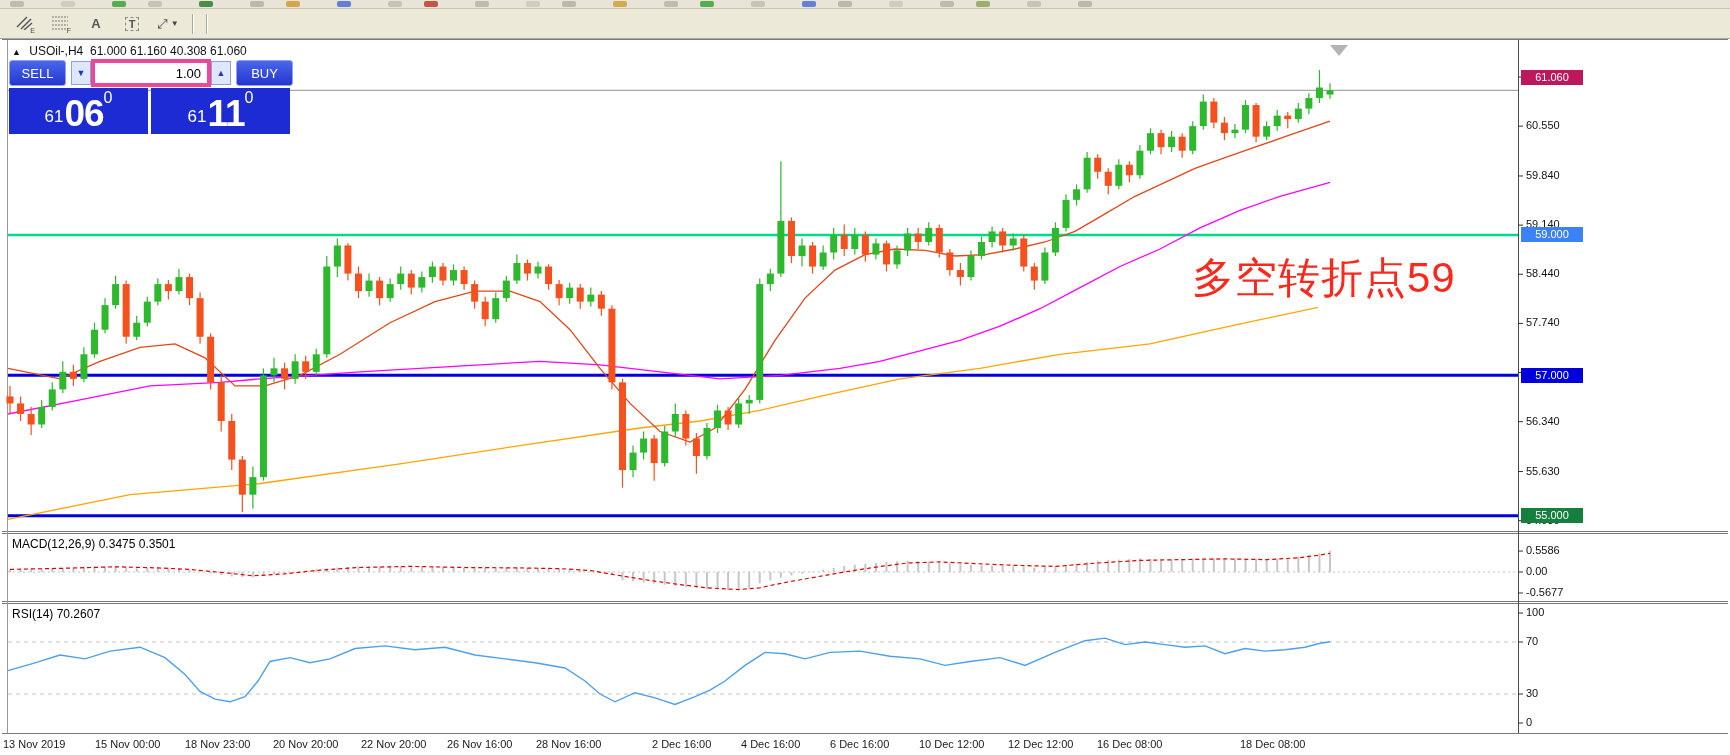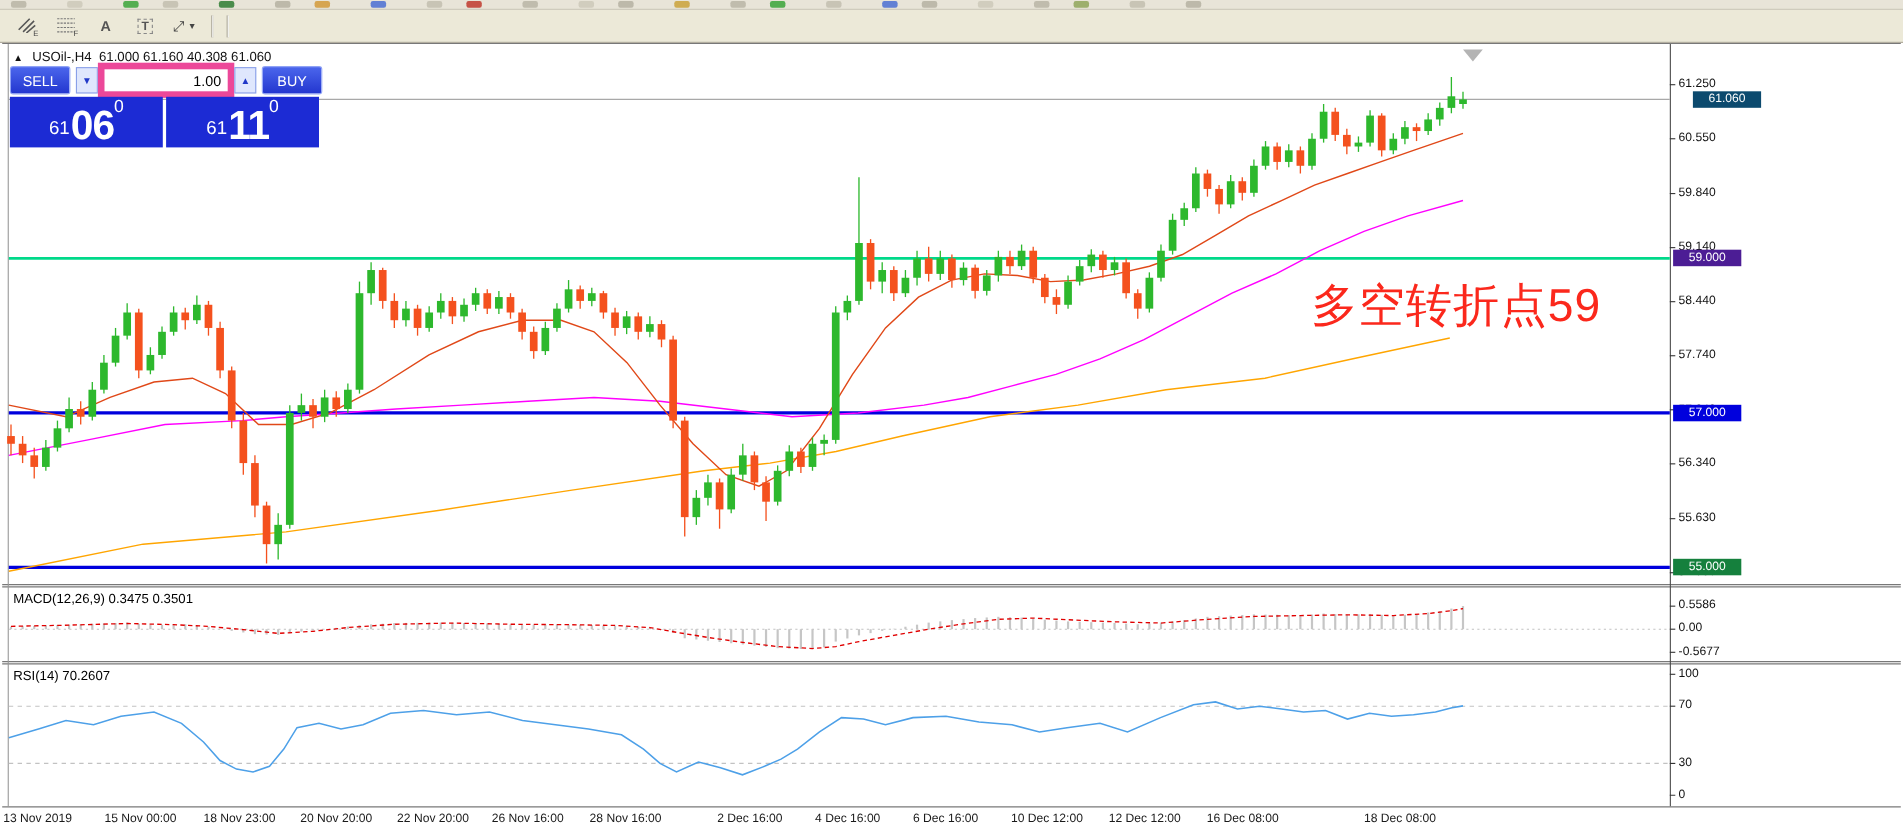--- a/index.html
+++ b/index.html
@@ -21,21 +21,21 @@
   #symheader{position:absolute;left:12px;top:44px;font-size:12px;color:#111;}
   #symheader .tri{font-size:9px;margin-right:5px;}
   
   #tradepanel{position:absolute;left:9px;top:60px;width:284px;}
   .row1{display:flex;align-items:center;height:26px;}
   .bluebtn{background:linear-gradient(#4b66ec,#2336cf);border:1px solid #8fa2f5;border-radius:3px;color:#fff;
            width:72px;height:24px;font-size:13px;display:flex;align-items:center;justify-content:center;}
   #volbox{display:flex;align-items:center;margin:0 5px;height:22px;}
   .spin{width:18px;height:22px;background:#dfe7fd;border:1px solid #8aa0e8;color:#2038c8;font-size:9px;
         display:flex;align-items:center;justify-content:center;}
-  #volinput{width:100px;height:20px;border:6px solid #ec4899;font-size:13px;text-align:right;padding:0 6px;
+  #volinput{width:100px;height:20px;border:4px solid #ec4899;font-size:13px;text-align:right;padding:0 6px;
             font-family:"Liberation Sans",sans-serif;}
   .row2{display:flex;margin-top:2px;}
   .pricebox{background:#1c2bd4;color:#fff;width:139px;height:44px;display:flex;align-items:flex-end;justify-content:center;padding-bottom:2px;}
   .pricebox:first-child{margin-right:3px;}
   .pb-small{font-size:17px;line-height:30px;margin-right:1px;}
   .pb-big{font-size:37px;line-height:37px;font-weight:bold;letter-spacing:-1px;margin-top:27px;}
   .pb-sup{font-size:16px;line-height:16px;align-self:flex-start;margin-top:2px;}
   
   .indlabel{position:absolute;left:12px;font-size:12px;color:#000000;}
   #annotation{position:absolute;left:1192px;top:250px;font-size:42px;color:#fb281c;white-space:nowrap;letter-spacing:1px;}
@@ -562,22 +562,22 @@
     <span class="axlabel" style="left: 1526px; top: 70px;">61.250</span>
     <span class="axlabel" style="left: 1526px; top: 119.14px;">60.550</span>
     <span class="axlabel" style="left: 1526px; top: 168.982px;">59.840</span>
     <span class="axlabel" style="left: 1526px; top: 218.122px;">59.140</span>
     <span class="axlabel" style="left: 1526px; top: 267.262px;">58.440</span>
     <span class="axlabel" style="left: 1526px; top: 316.402px;">57.740</span>
     <span class="axlabel" style="left: 1526px; top: 365.542px;">57.040</span>
     <span class="axlabel" style="left: 1526px; top: 414.682px;">56.340</span>
     <span class="axlabel" style="left: 1526px; top: 464.524px;">55.630</span>
     <span class="axlabel" style="left: 1526px; top: 513.664px;">54.930</span>
-    <div class="badge" style="background: #0c4a6e; top: 83px; margin-left: 18px;">61.060</div>
-    <div class="badge" style="background: #4c1d95; top: 227.45px;">59.000</div>
+    <div class="badge" style="background: #be185d; top: 70px;">61.060</div>
+    <div class="badge" style="background: #3b82f6; top: 227.45px;">59.000</div>
     <div class="badge" style="background: rgb(0, 0, 221); top: 367.85px;">57.000</div>
     <div class="badge" style="background: #15803d; top: 508.25px;">55.000</div>
   </div>
 <div id="macdaxis">
     <span class="axlabel" style="left: 1526px; top: 544.053px;">0.5586</span>
     <span class="axlabel" style="left: 1526px; top: 565px;">0.00</span>
     <span class="axlabel" style="left: 1526px; top: 586px;">-0.5677</span>
   </div>
 <div id="rsiaxis">
     <span class="axlabel" style="left: 1526px; top: 606px;">100</span>

